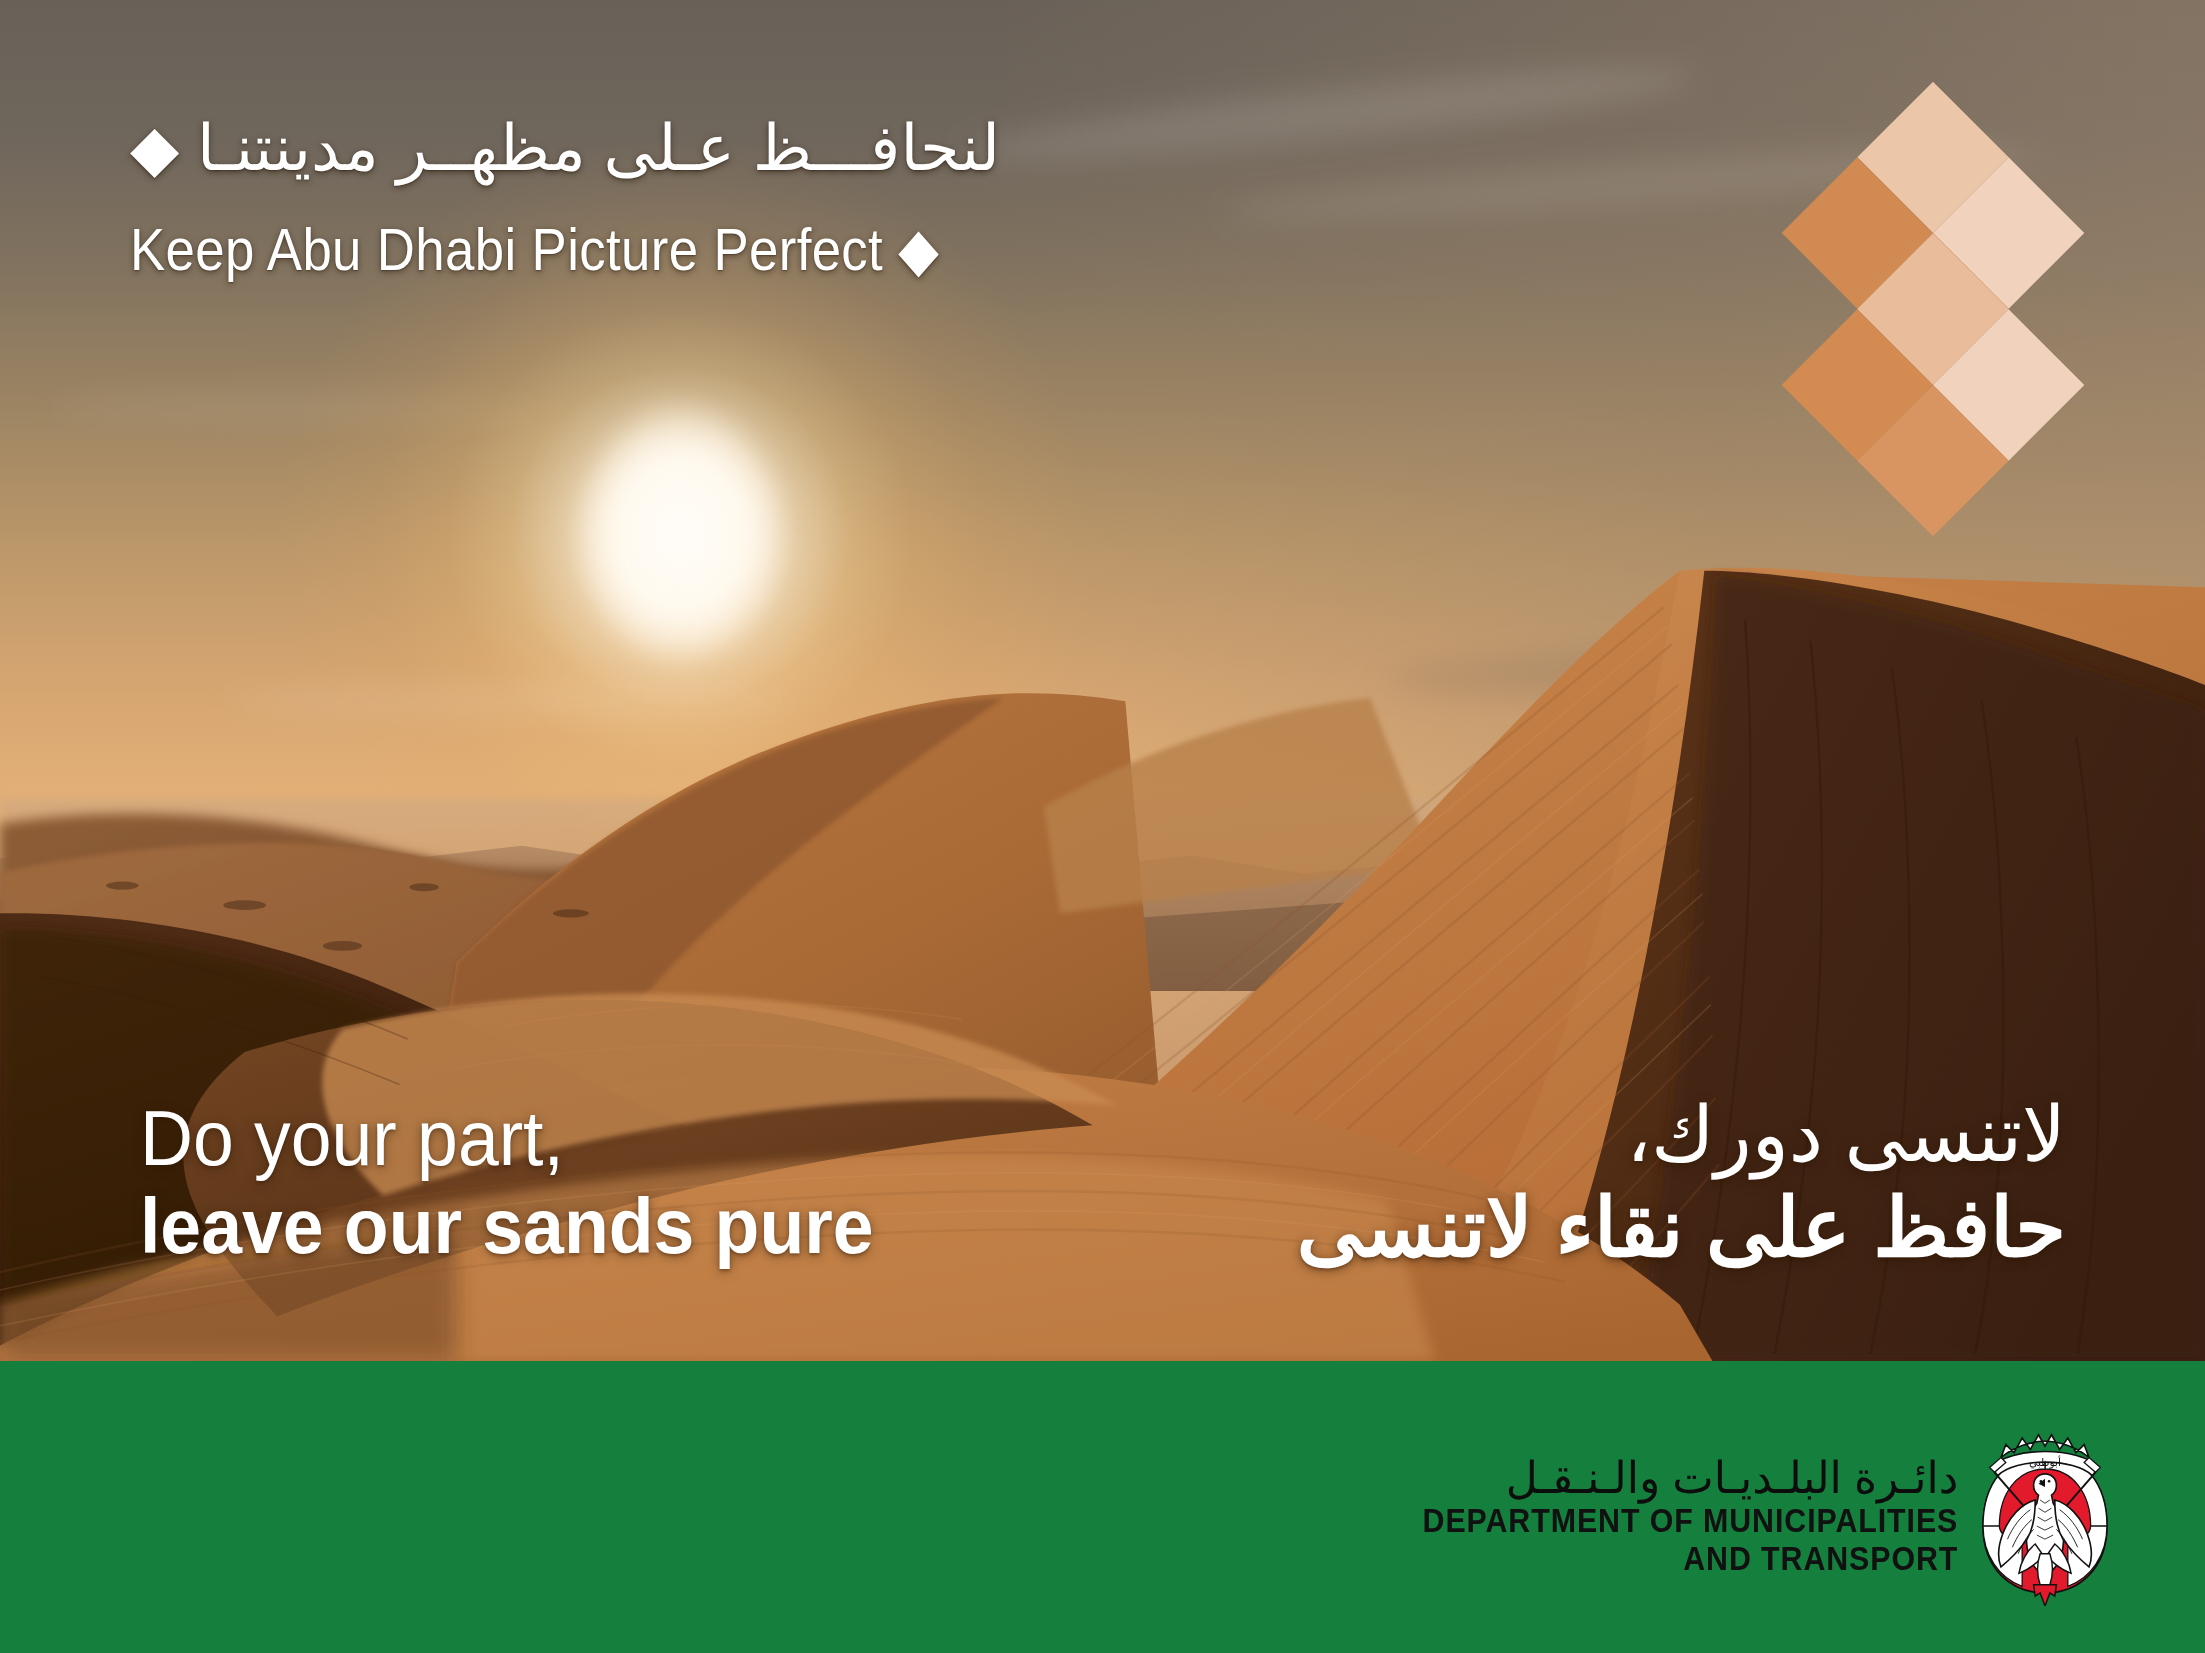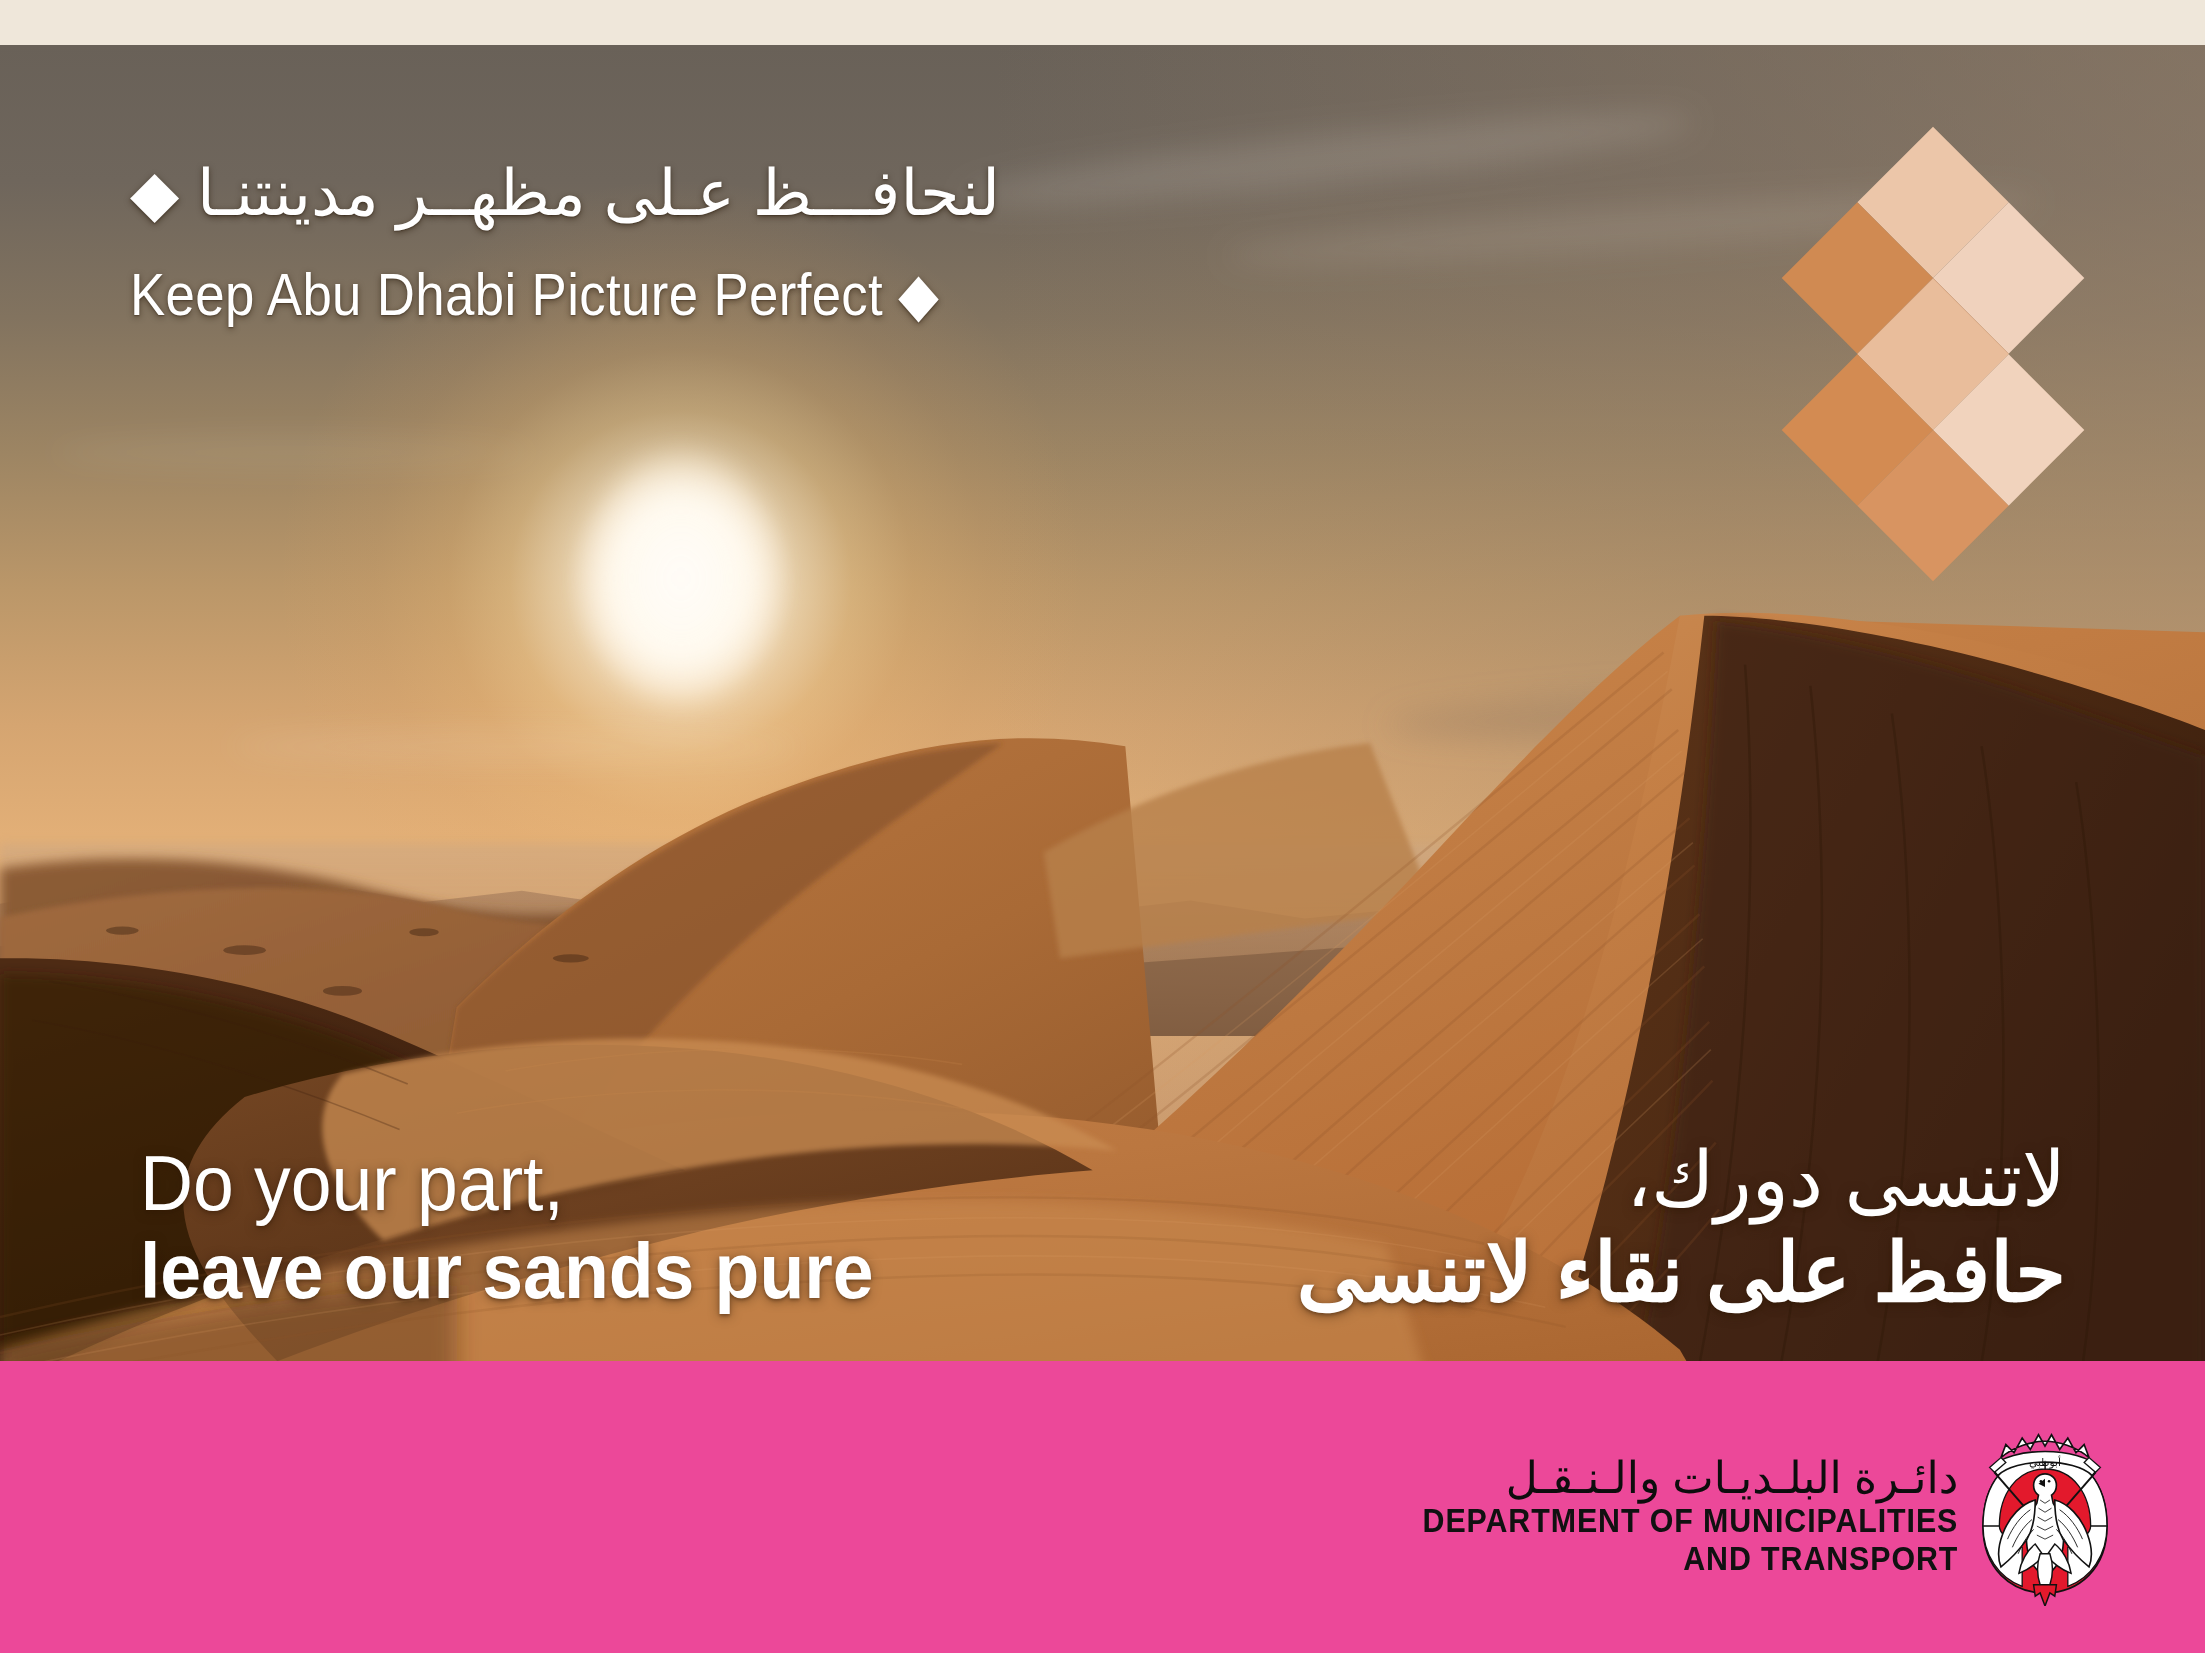--- a/index.html
+++ b/index.html
@@ -17,21 +17,20 @@
   }
 
   
   .photo {
     position: absolute;
     left: 0; top: 0;
     width: 2205px;
     height: 1361px;
     overflow: hidden;
     background: #0369a1;
-    margin-top: 45px;
   }
   .sky2 {
     position:absolute; left:0; top:0; width:100%; height:100%;
     background: linear-gradient(to bottom,
       #696158 0%,
       #6f665c 10%,
       #82735f 20%,
       #9d8563 30%,
       #bb9769 40%,
       #d5a571 50%,
@@ -189,21 +188,21 @@
   .q.tl { left:0; top:0; }
   .q.tr { left:50%; top:0; }
   .q.bl { left:0; top:50%; }
   .q.br { left:50%; top:50%; }
 
   
   .footer {
     position: absolute;
     left: 0; top: 1361px;
     width: 2205px; height: 292px;
-    background: #ec4899;
+    background: #15803d;
   }
   .gov-logo {
     position: absolute;
     right: 88px;
     top: 64px;
     display: flex;
     align-items: center;
     gap: 14.7px;
   }
   .gov-text {

